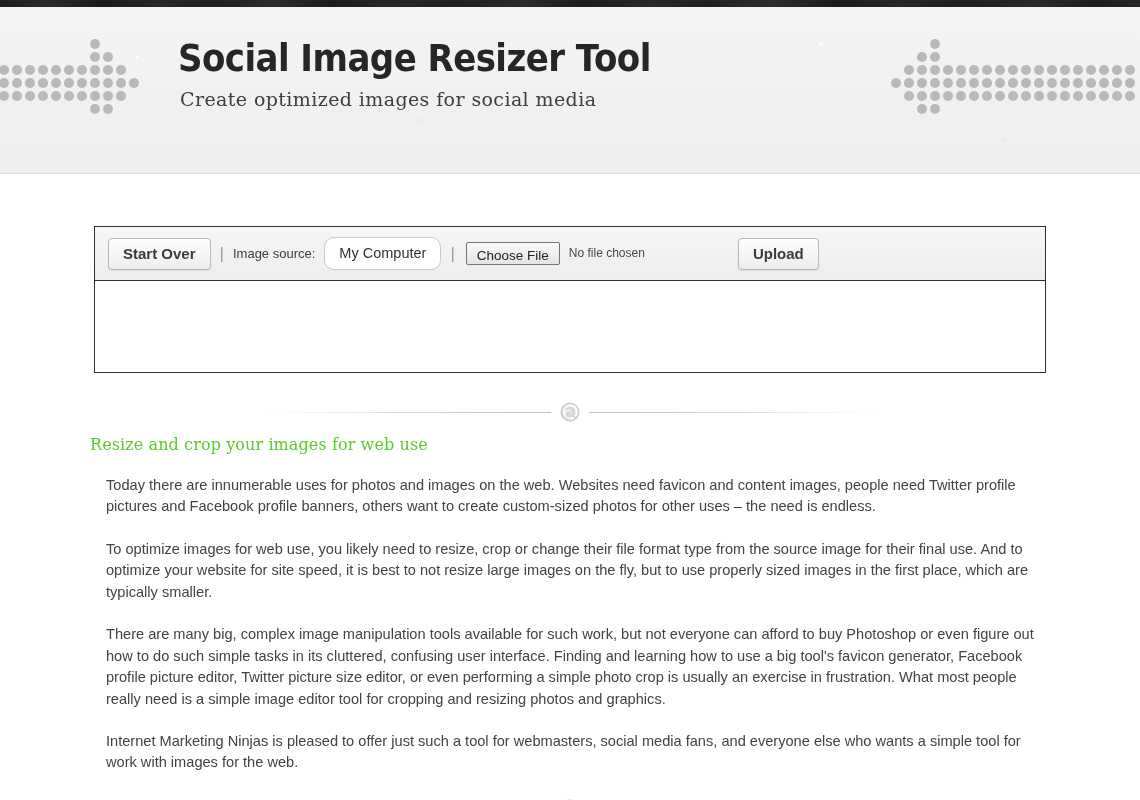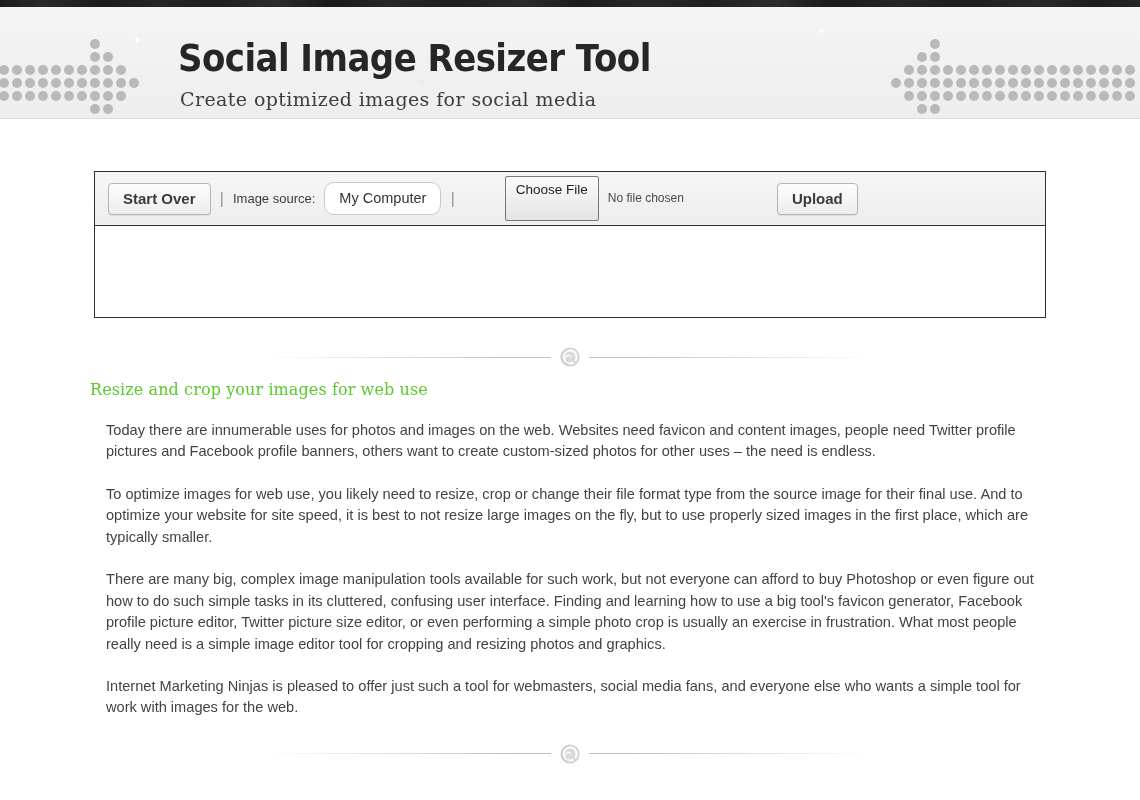--- a/index.html
+++ b/index.html
@@ -20,21 +20,21 @@
       linear-gradient(90deg,
         #1d1d1d 0%, #2a2a2a 4%, #1b1b1b 9%, #262626 14%, #1e1e1e 19%,
         #2c2c2c 24%, #1a1a1a 29%, #272727 34%, #1f1f1f 40%, #2b2b2b 46%,
         #1c1c1c 51%, #282828 57%, #202020 62%, #2d2d2d 68%, #1b1b1b 73%,
         #262626 79%, #1e1e1e 85%, #2a2a2a 91%, #1d1d1d 96%, #252525 100%);
   }
 
   
   .header {
     position: relative;
-    height: 112px;
+    height: 167px;
     background: #f1f1f1;
     background-image:
       radial-gradient(circle at 12% 30%, rgba(255,255,255,.9) 0 2px, transparent 2px),
       radial-gradient(circle at 37% 68%, rgba(0,0,0,.015) 0 3px, transparent 3px),
       radial-gradient(circle at 72% 22%, rgba(255,255,255,.8) 0 2px, transparent 2px),
       radial-gradient(circle at 88% 80%, rgba(0,0,0,.02) 0 2px, transparent 2px),
       linear-gradient(180deg, #f4f4f4 0%, #eeeeee 100%);
     border-bottom: 1px solid #dcdcdc;
     overflow: hidden;
   }
@@ -127,28 +127,27 @@
     border-radius: 10px;
     cursor: pointer;
     white-space: nowrap;
     line-height: 1;
   }
   .file-row { display: flex; align-items: center; margin-left: 2px; }
   .choose-file {
     font-family: "Liberation Sans", sans-serif;
     font-size: 13.5px;
     color: #222;
-    padding: 4px 10px 22px 10px;
+    padding: 4px 10px 0 10px;
     border: 1px solid #767676;
     border-radius: 2px;
     background-image: linear-gradient(180deg, #fbfbfb 0%, #e4e4e4 100%);
     cursor: pointer;
     white-space: nowrap;
     line-height: 1.3;
-    margin-left: 39px;
   }
   .no-file {
     font-size: 12px;
     color: #4a4a4a;
     margin-left: 9px;
     white-space: nowrap;
   }
   .upload-btn { margin-left: 93px; }
 
   

